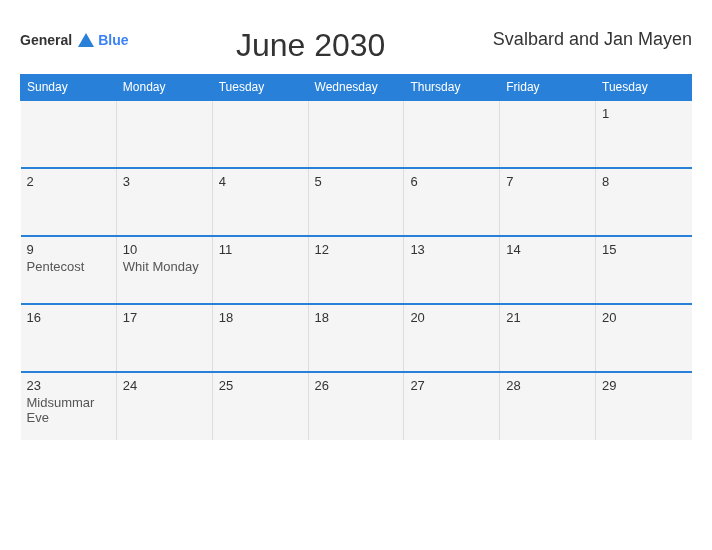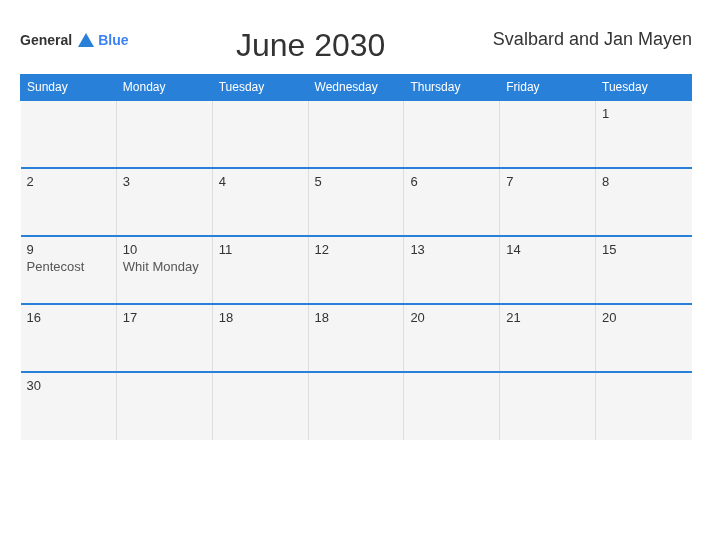--- a/index.html
+++ b/index.html
@@ -207,26 +207,39 @@
           <td>
             <span class="day-number">20</span>
           </td>
           <td>
             <span class="day-number">21</span>
           </td>
           <td>
             <span class="day-number">20</span>
           </td>
         </tr>
-        <tr class="last-row">
-          <td>
-            <span class="day-number">30</span>
-          </td>
-          <td class="empty-cell"></td>
-          <td class="empty-cell"></td>
-          <td class="empty-cell"></td>
-          <td class="empty-cell"></td>
-          <td class="empty-cell"></td>
-          <td class="empty-cell"></td>
+        <tr>
+          <td>
+            <span class="day-number">23</span>
+            <span class="event-text">Midsummar Eve</span>
+          </td>
+          <td>
+            <span class="day-number">24</span>
+          </td>
+          <td>
+            <span class="day-number">25</span>
+          </td>
+          <td>
+            <span class="day-number">26</span>
+          </td>
+          <td>
+            <span class="day-number">27</span>
+          </td>
+          <td>
+            <span class="day-number">28</span>
+          </td>
+          <td>
+            <span class="day-number">29</span>
+          </td>
         </tr>
       </tbody>
   </table>
 </div>
 
 </body></html>

